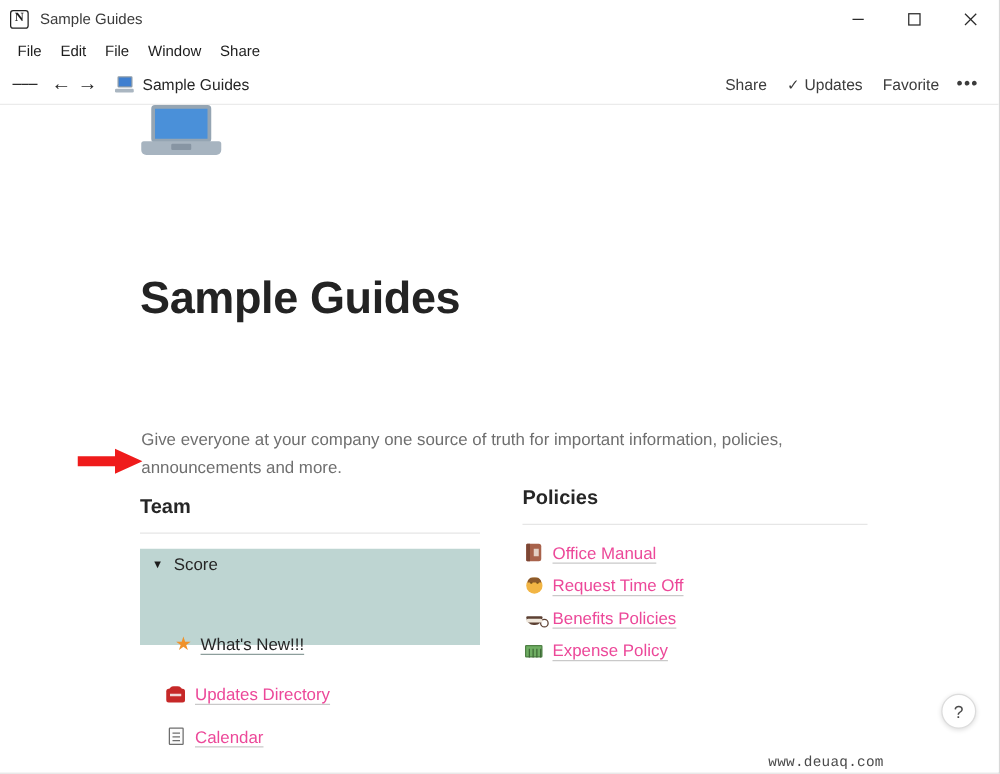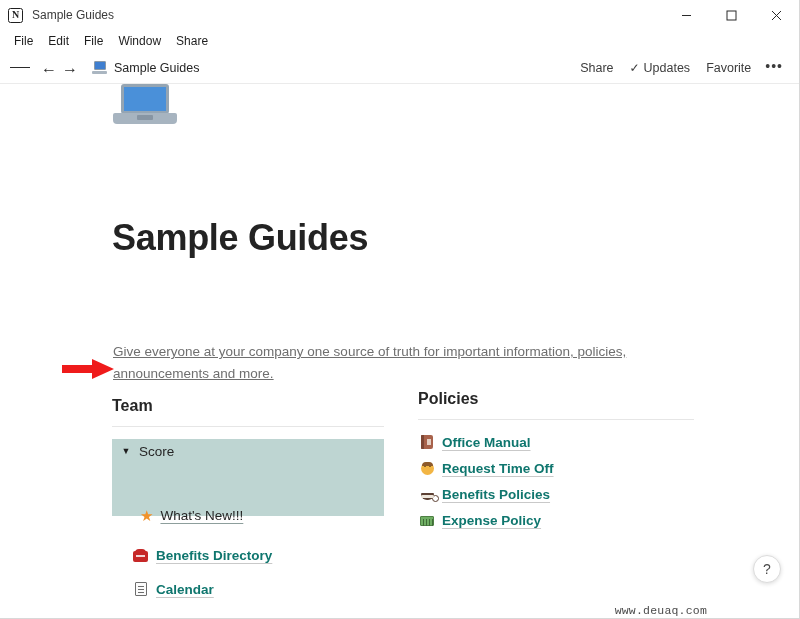--- a/index.html
+++ b/index.html
@@ -201,21 +201,20 @@
   }
 
   .page-desc {
     position: absolute;
     left: 113px;
     top: 257px;
     width: 520px;
     font-size: 13.5px;
     line-height: 22px;
     color: #6f6f6f;
-    text-decoration: underline;
   }
 
   
   .col-team { position: absolute; left: 112px; top: 313px; width: 272px; }
   .col-policies { position: absolute; left: 418px; top: 306px; width: 276px; }
 
   .col-head {
     font-size: 16px;
     font-weight: bold;
     color: #262626;
@@ -237,22 +236,21 @@
   .link-row .emoji {
     width: 17px;
     margin-right: 7px;
     flex: none;
     display: flex; align-items: center; justify-content: center;
   }
   .link-row .label {
     text-decoration: underline;
     text-decoration-color: #c9c9c9;
     text-underline-offset: 2.5px;
-    color: #0f766e;
-    font-weight: bold;
+    color: #ec4899;
   }
 
   
   .select-block {
     position: absolute;
     left: 0px;
     top: 42px;
     width: 272px;
     height: 77px;
     background: #bed5d2;
@@ -532,21 +530,21 @@
       <div class="whatsnew-row">
         <span class="star">★</span>
         <span class="label">What's New!!!</span>
       </div>
 
       <div class="team-rest">
         <div class="link-row">
           <span class="emoji">
               <span class="em em-phone"></span>
             </span>
-          <span class="label">Benefits Directory</span>
+          <span class="label">Updates Directory</span>
         </div>
         <div class="gap"></div>
         <div class="link-row">
           <span class="emoji">
               <span class="em em-doc"></span>
             </span>
           <span class="label">Calendar</span>
         </div>
       </div>
     </div>

